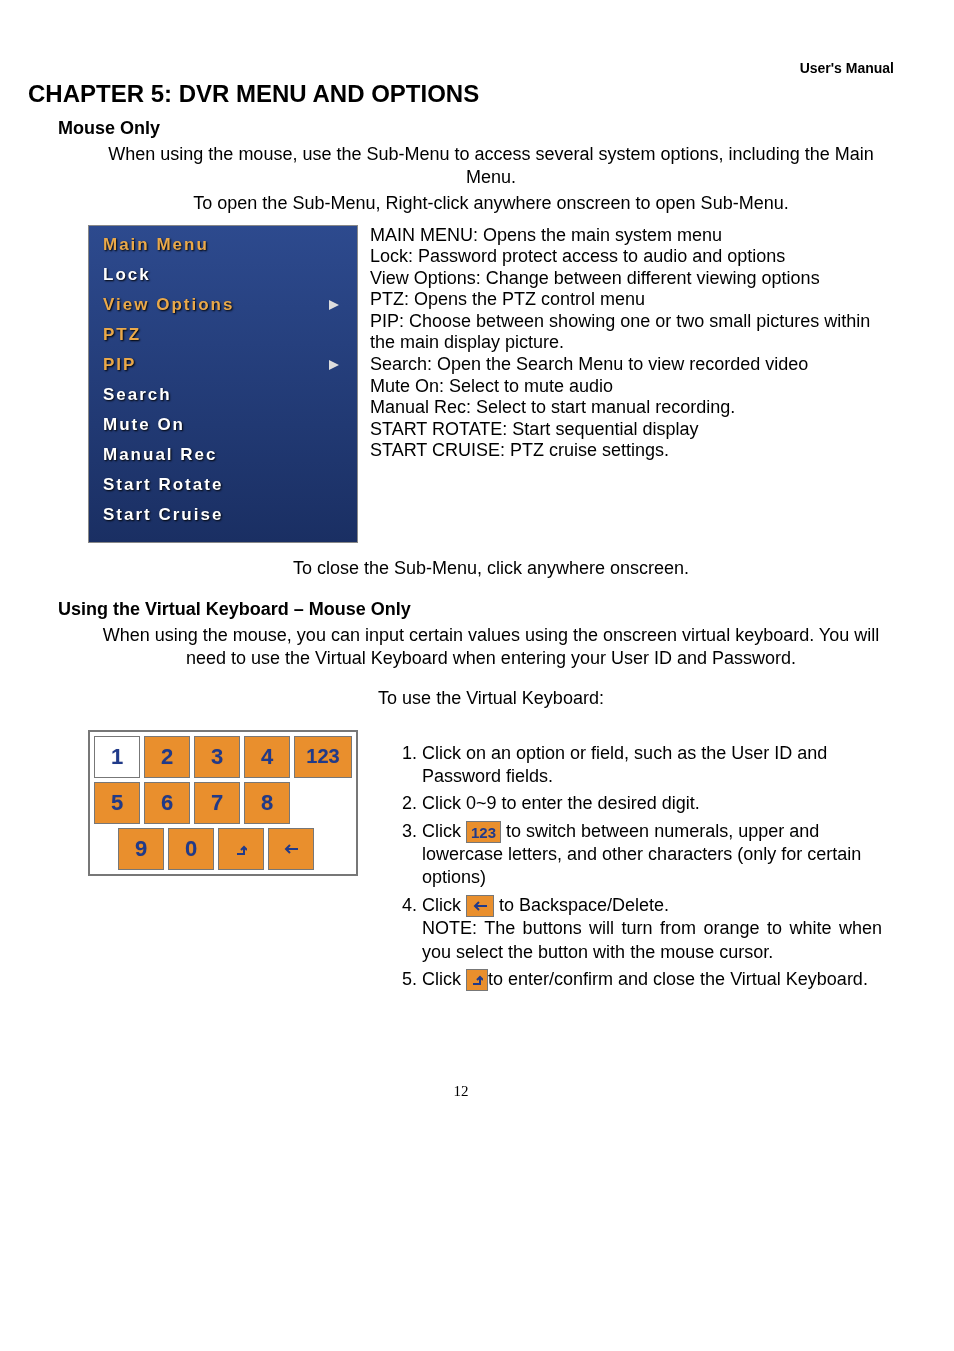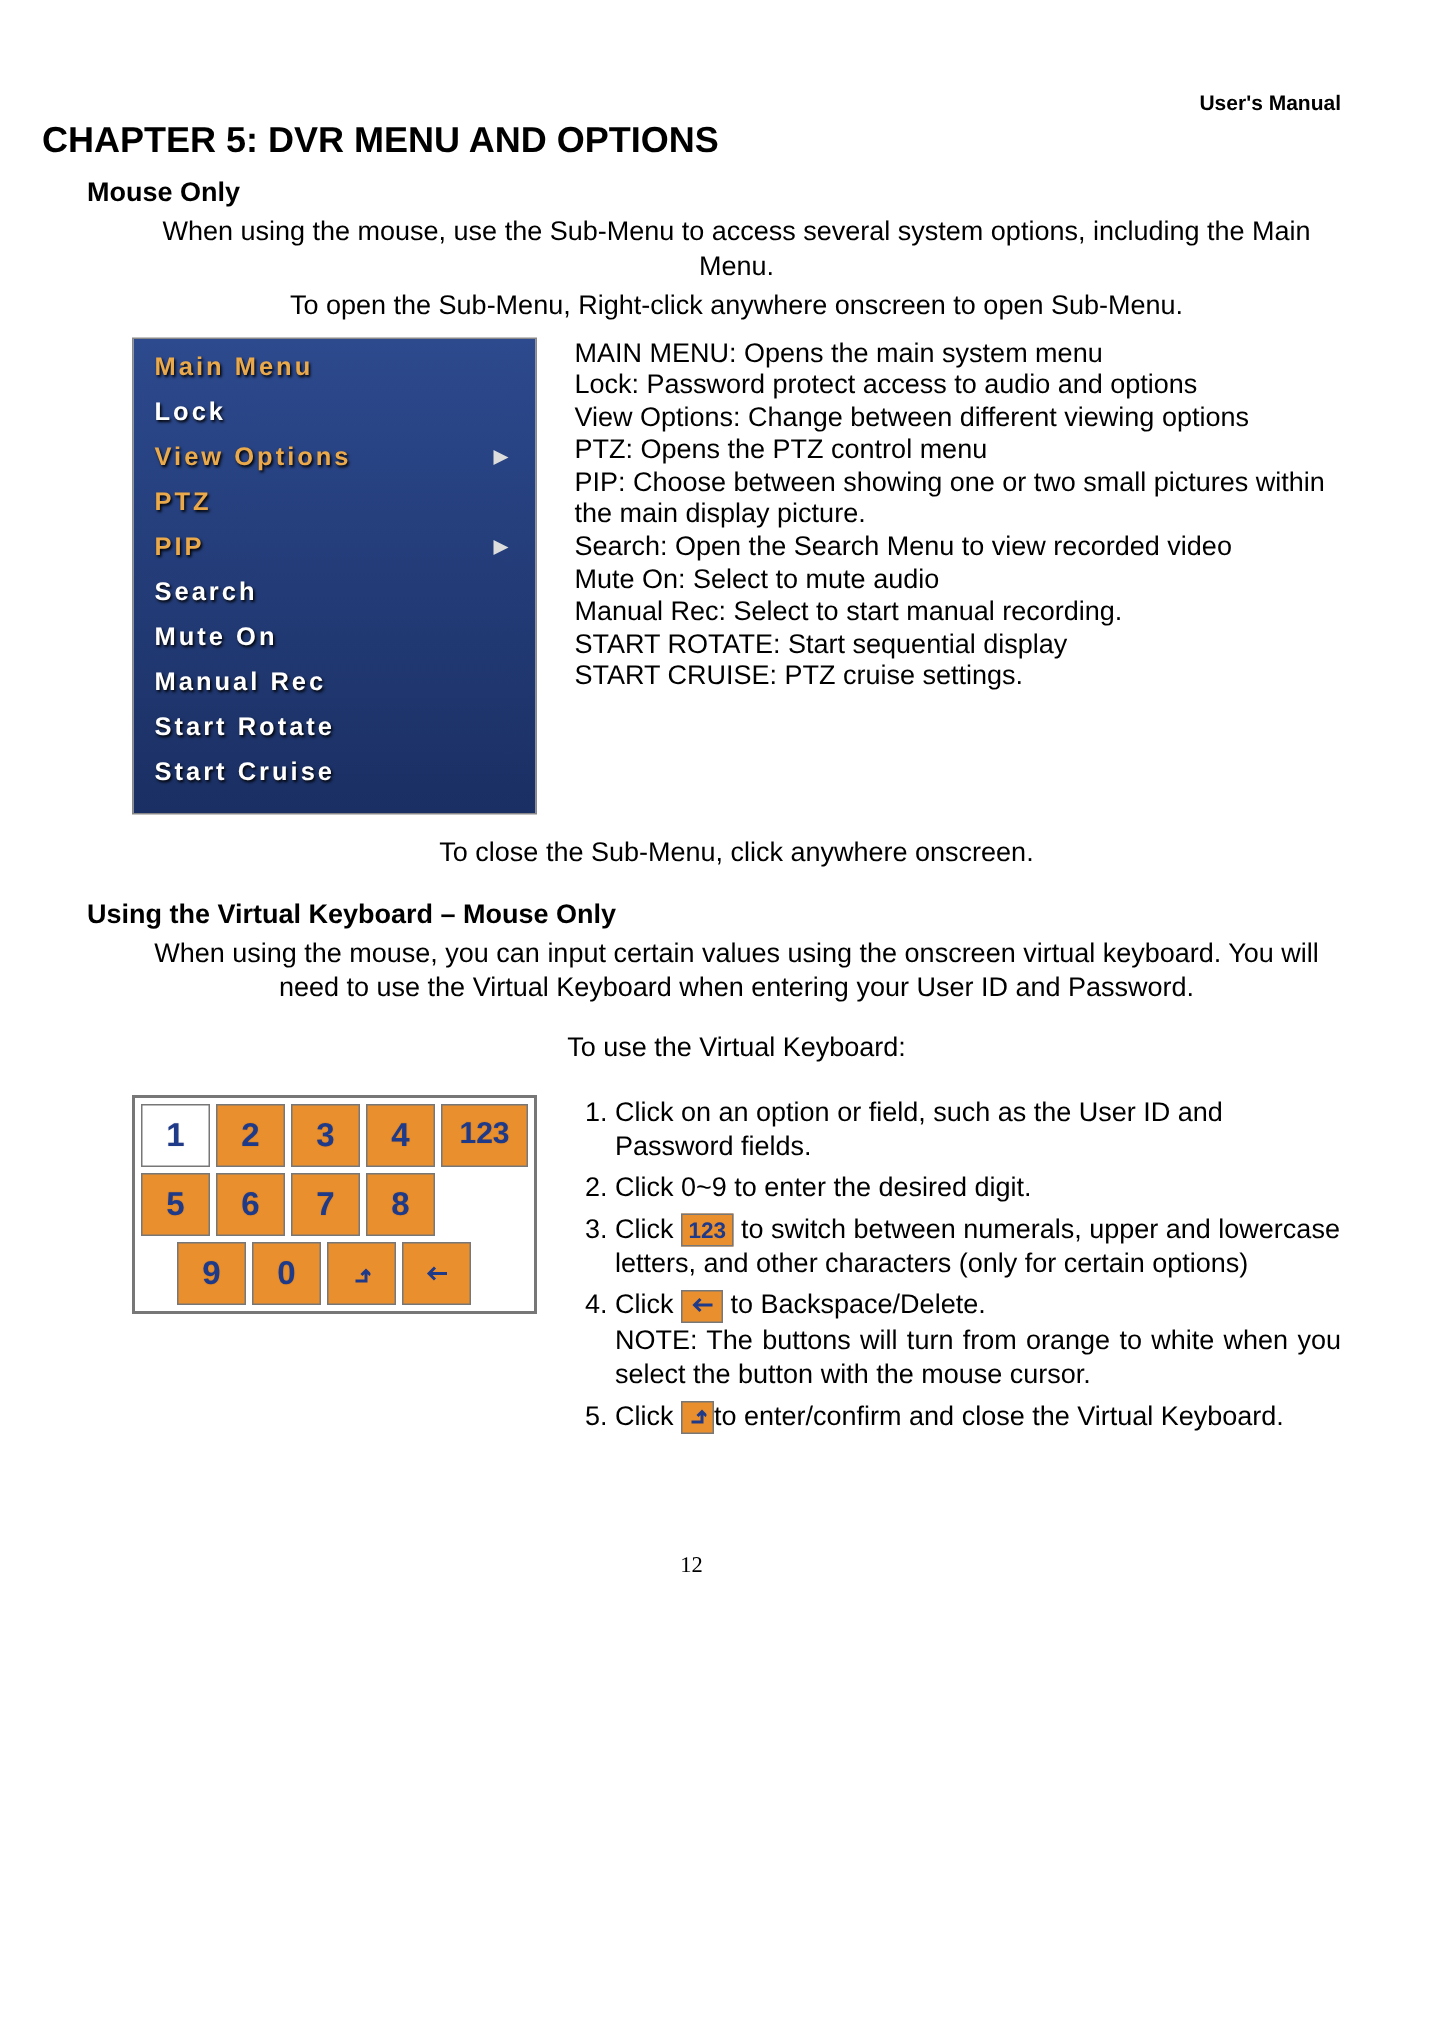--- a/index.html
+++ b/index.html
@@ -36,21 +36,21 @@
   .body-indent {
     margin-left: 60px;
     margin-top: 4px;
     line-height: 1.25;
     text-align: center;
   }
   .two-col {
     display: flex;
     margin-left: 60px;
     margin-top: 10px;
-    gap: 25px;
+    gap: 12px;
   }
   .submenu-img {
     width: 270px;
     background: #23407e;
     background: linear-gradient(#2d4a8e, #1a2f63);
     border: 1px solid #888;
     padding: 4px 0px 12px 0px;
     color: #fff;
     font-family: Arial, sans-serif;
     font-weight: bold;
@@ -128,21 +128,21 @@
     height:22px;
     vertical-align:middle;
     padding:0 4px;
     font-size:15px;
     font-weight:bold;
     color:#203a8a;
     line-height:22px;
     box-sizing:border-box;
   }
   ol.steps {
-    margin: 0;
+    margin: 12px;
     padding-left: 22px;
     font-size: 18px;
     line-height: 1.3;
   }
   ol.steps li { margin-bottom: 4px; }
   .justify { text-align: justify; }
   .page-num {
     text-align: center;
     font-size: 15px;
     margin-top: 76px;

